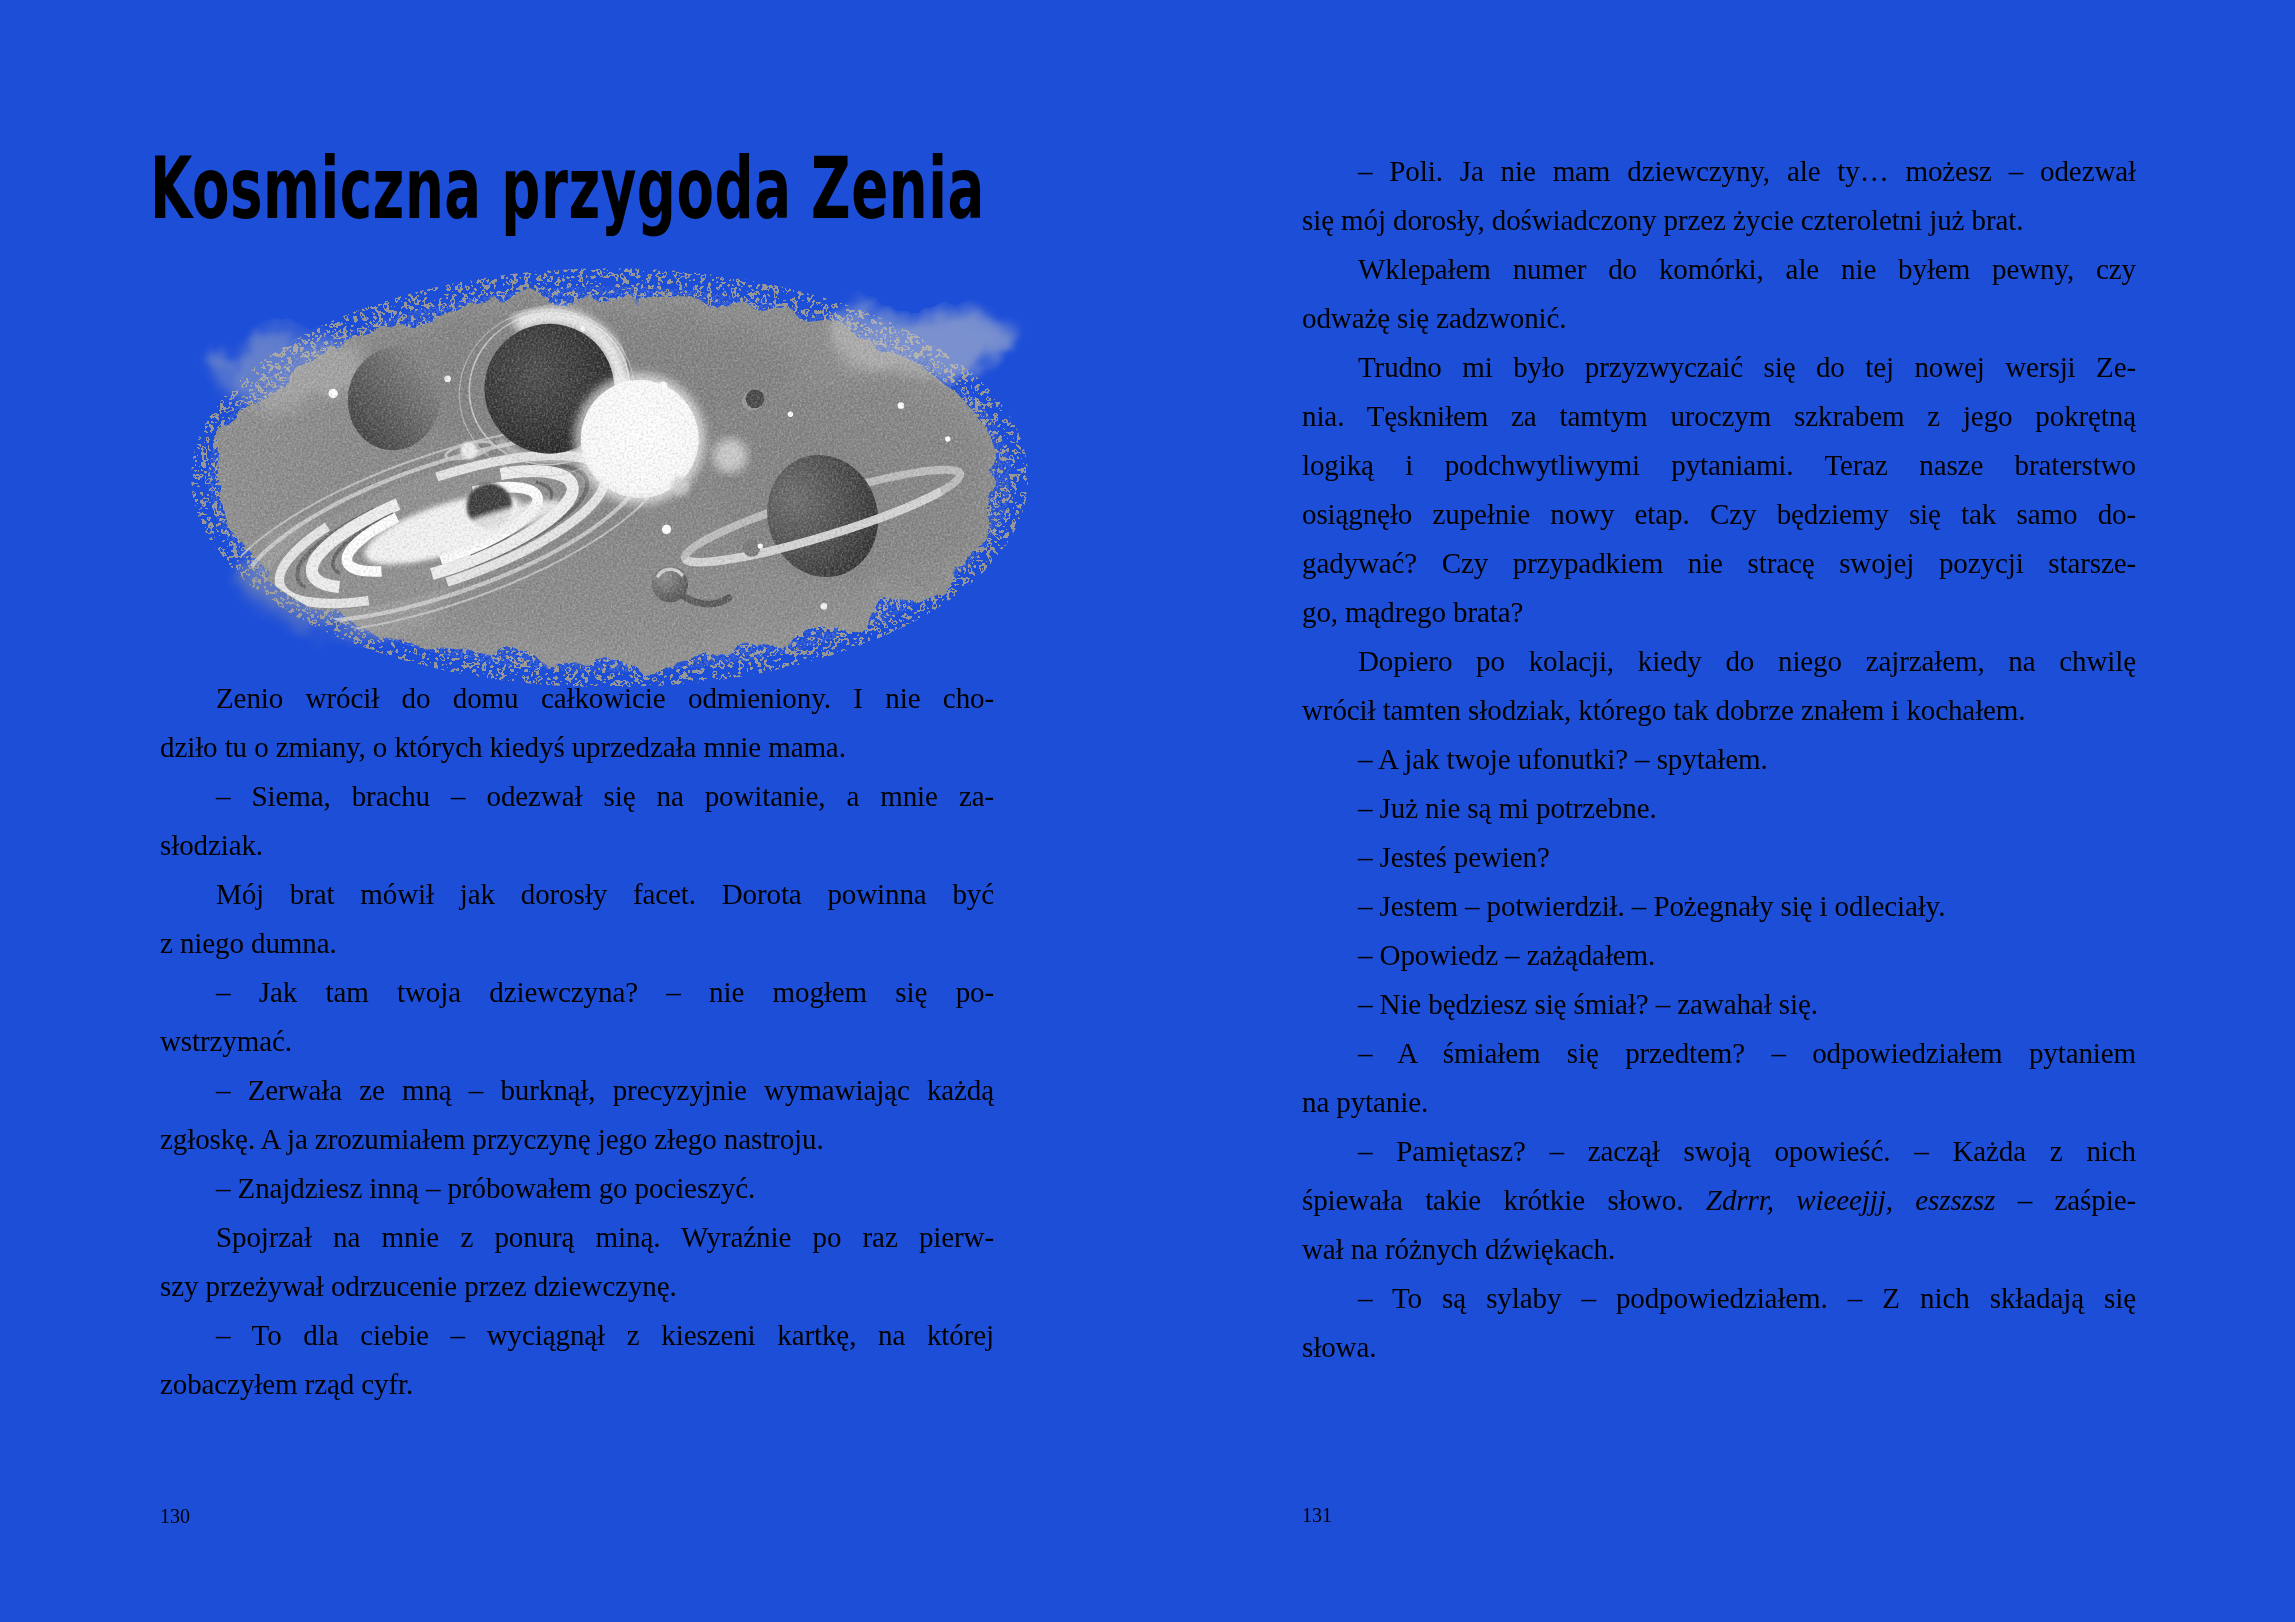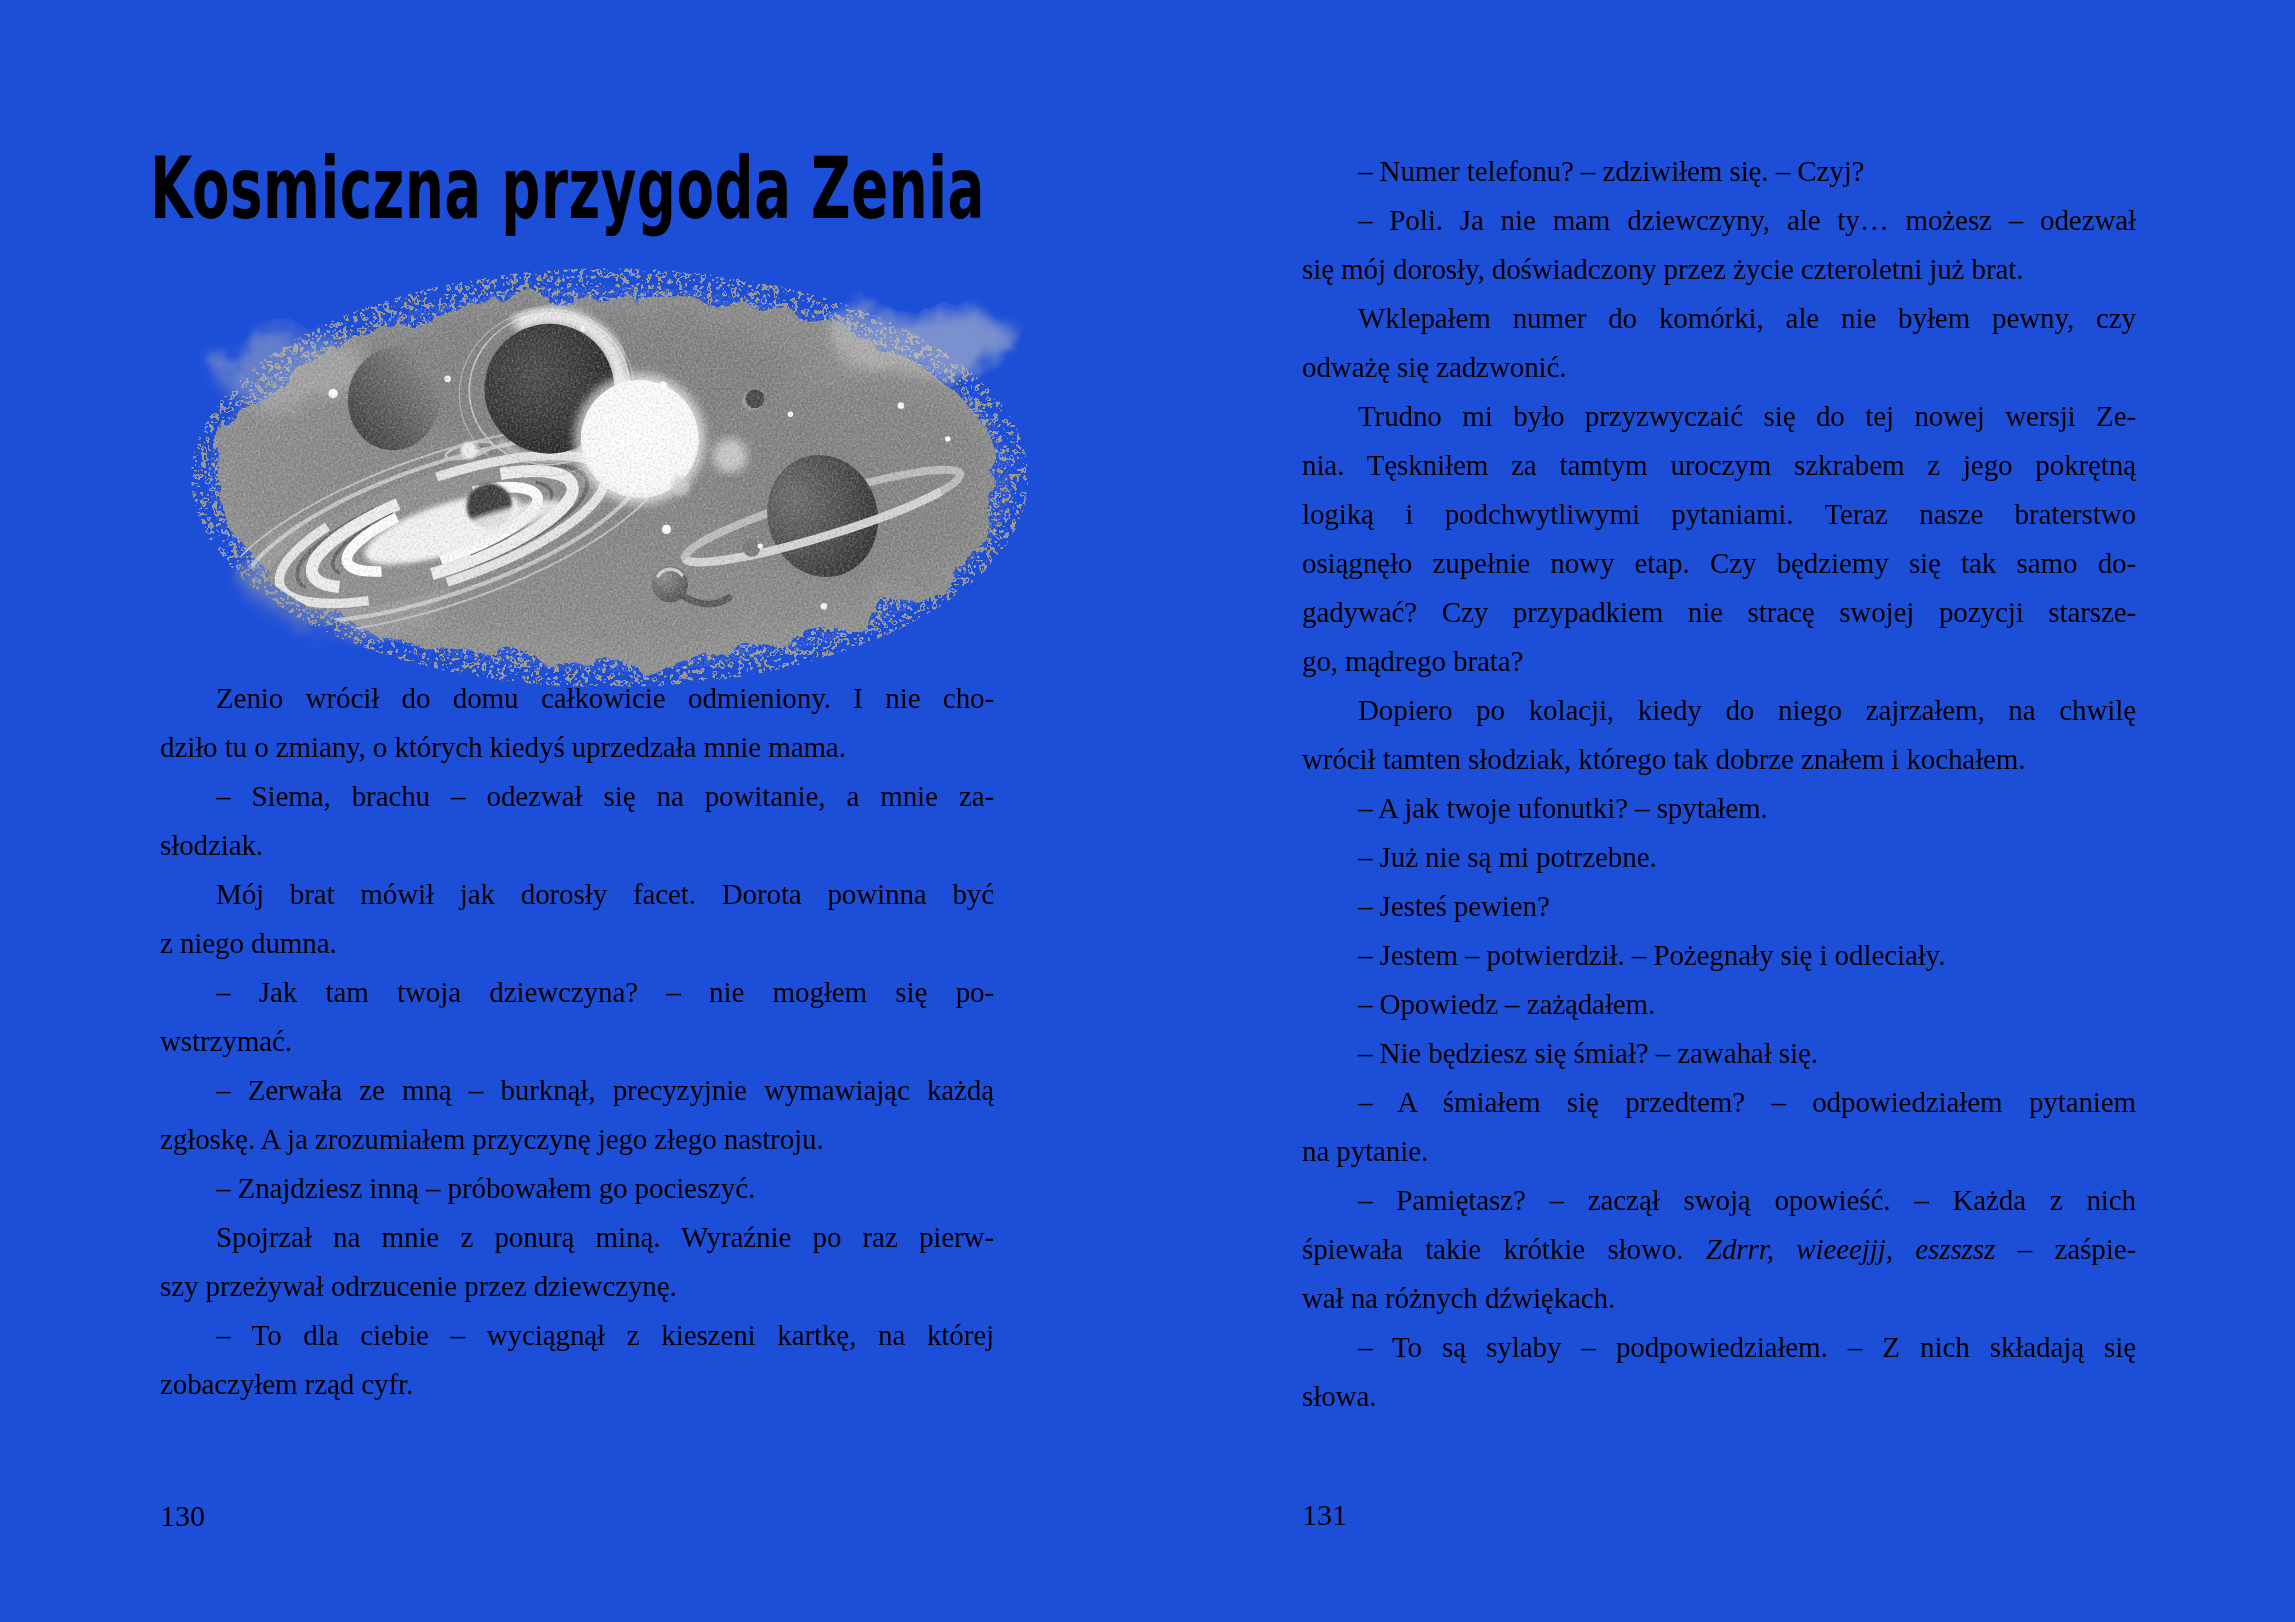--- a/index.html
+++ b/index.html
@@ -45,21 +45,21 @@
   .line.just{
     text-align:justify;
     text-align-last:justify;
     white-space:normal;
   }
   .line.indent{ padding-left:56px; }
   .line.indent.just{ padding-left:56px; }
   .it{ font-style:italic; }
   .pagenum{
     position:absolute;
-    font-size:30px;
+    font-size:20px;
     line-height:30px;
   }
   .pagenum.leftpn{ left:160px; top:1501px; }
   .pagenum.rightpn{ left:1302px; top:1500px; width:834px; }
 </style>
 </head>
 <body>
 
 <div class="spread">
 
@@ -235,21 +235,20 @@
       <div class="line indent just">– Zerwała ze mną – burknął, precyzyjnie wymawiając każdą</div>
       <div class="line">zgłoskę. A ja zrozumiałem przyczynę jego złego nastroju.</div>
       <div class="line indent">– Znajdziesz inną – próbowałem go pocieszyć.</div>
       <div class="line indent just">Spojrzał na mnie z ponurą miną. Wyraźnie po raz pierw-</div>
       <div class="line">szy przeżywał odrzucenie przez dziewczynę.</div>
       <div class="line indent just">– To dla ciebie – wyciągnął z kieszeni kartkę, na której</div>
       <div class="line">zobaczyłem rząd cyfr.</div>
     </div>
 
   <div class="textblock right">
-      <div class="line indent">– Numer telefonu? – zdziwiłem się. – Czyj?</div>
       <div class="line indent just">– Poli. Ja nie mam dziewczyny, ale ty… możesz – odezwał</div>
       <div class="line">się mój dorosły, doświadczony przez życie czteroletni już brat.</div>
       <div class="line indent just">Wklepałem numer do komórki, ale nie byłem pewny, czy</div>
       <div class="line">odważę się zadzwonić.</div>
       <div class="line indent just">Trudno mi było przyzwyczaić się do tej nowej wersji Ze-</div>
       <div class="line just">nia. Tęskniłem za tamtym uroczym szkrabem z jego pokrętną</div>
       <div class="line just">logiką i podchwytliwymi pytaniami. Teraz nasze braterstwo</div>
       <div class="line just">osiągnęło zupełnie nowy etap. Czy będziemy się tak samo do-</div>
       <div class="line just">gadywać? Czy przypadkiem nie stracę swojej pozycji starsze-</div>
       <div class="line">go, mądrego brata?</div>

